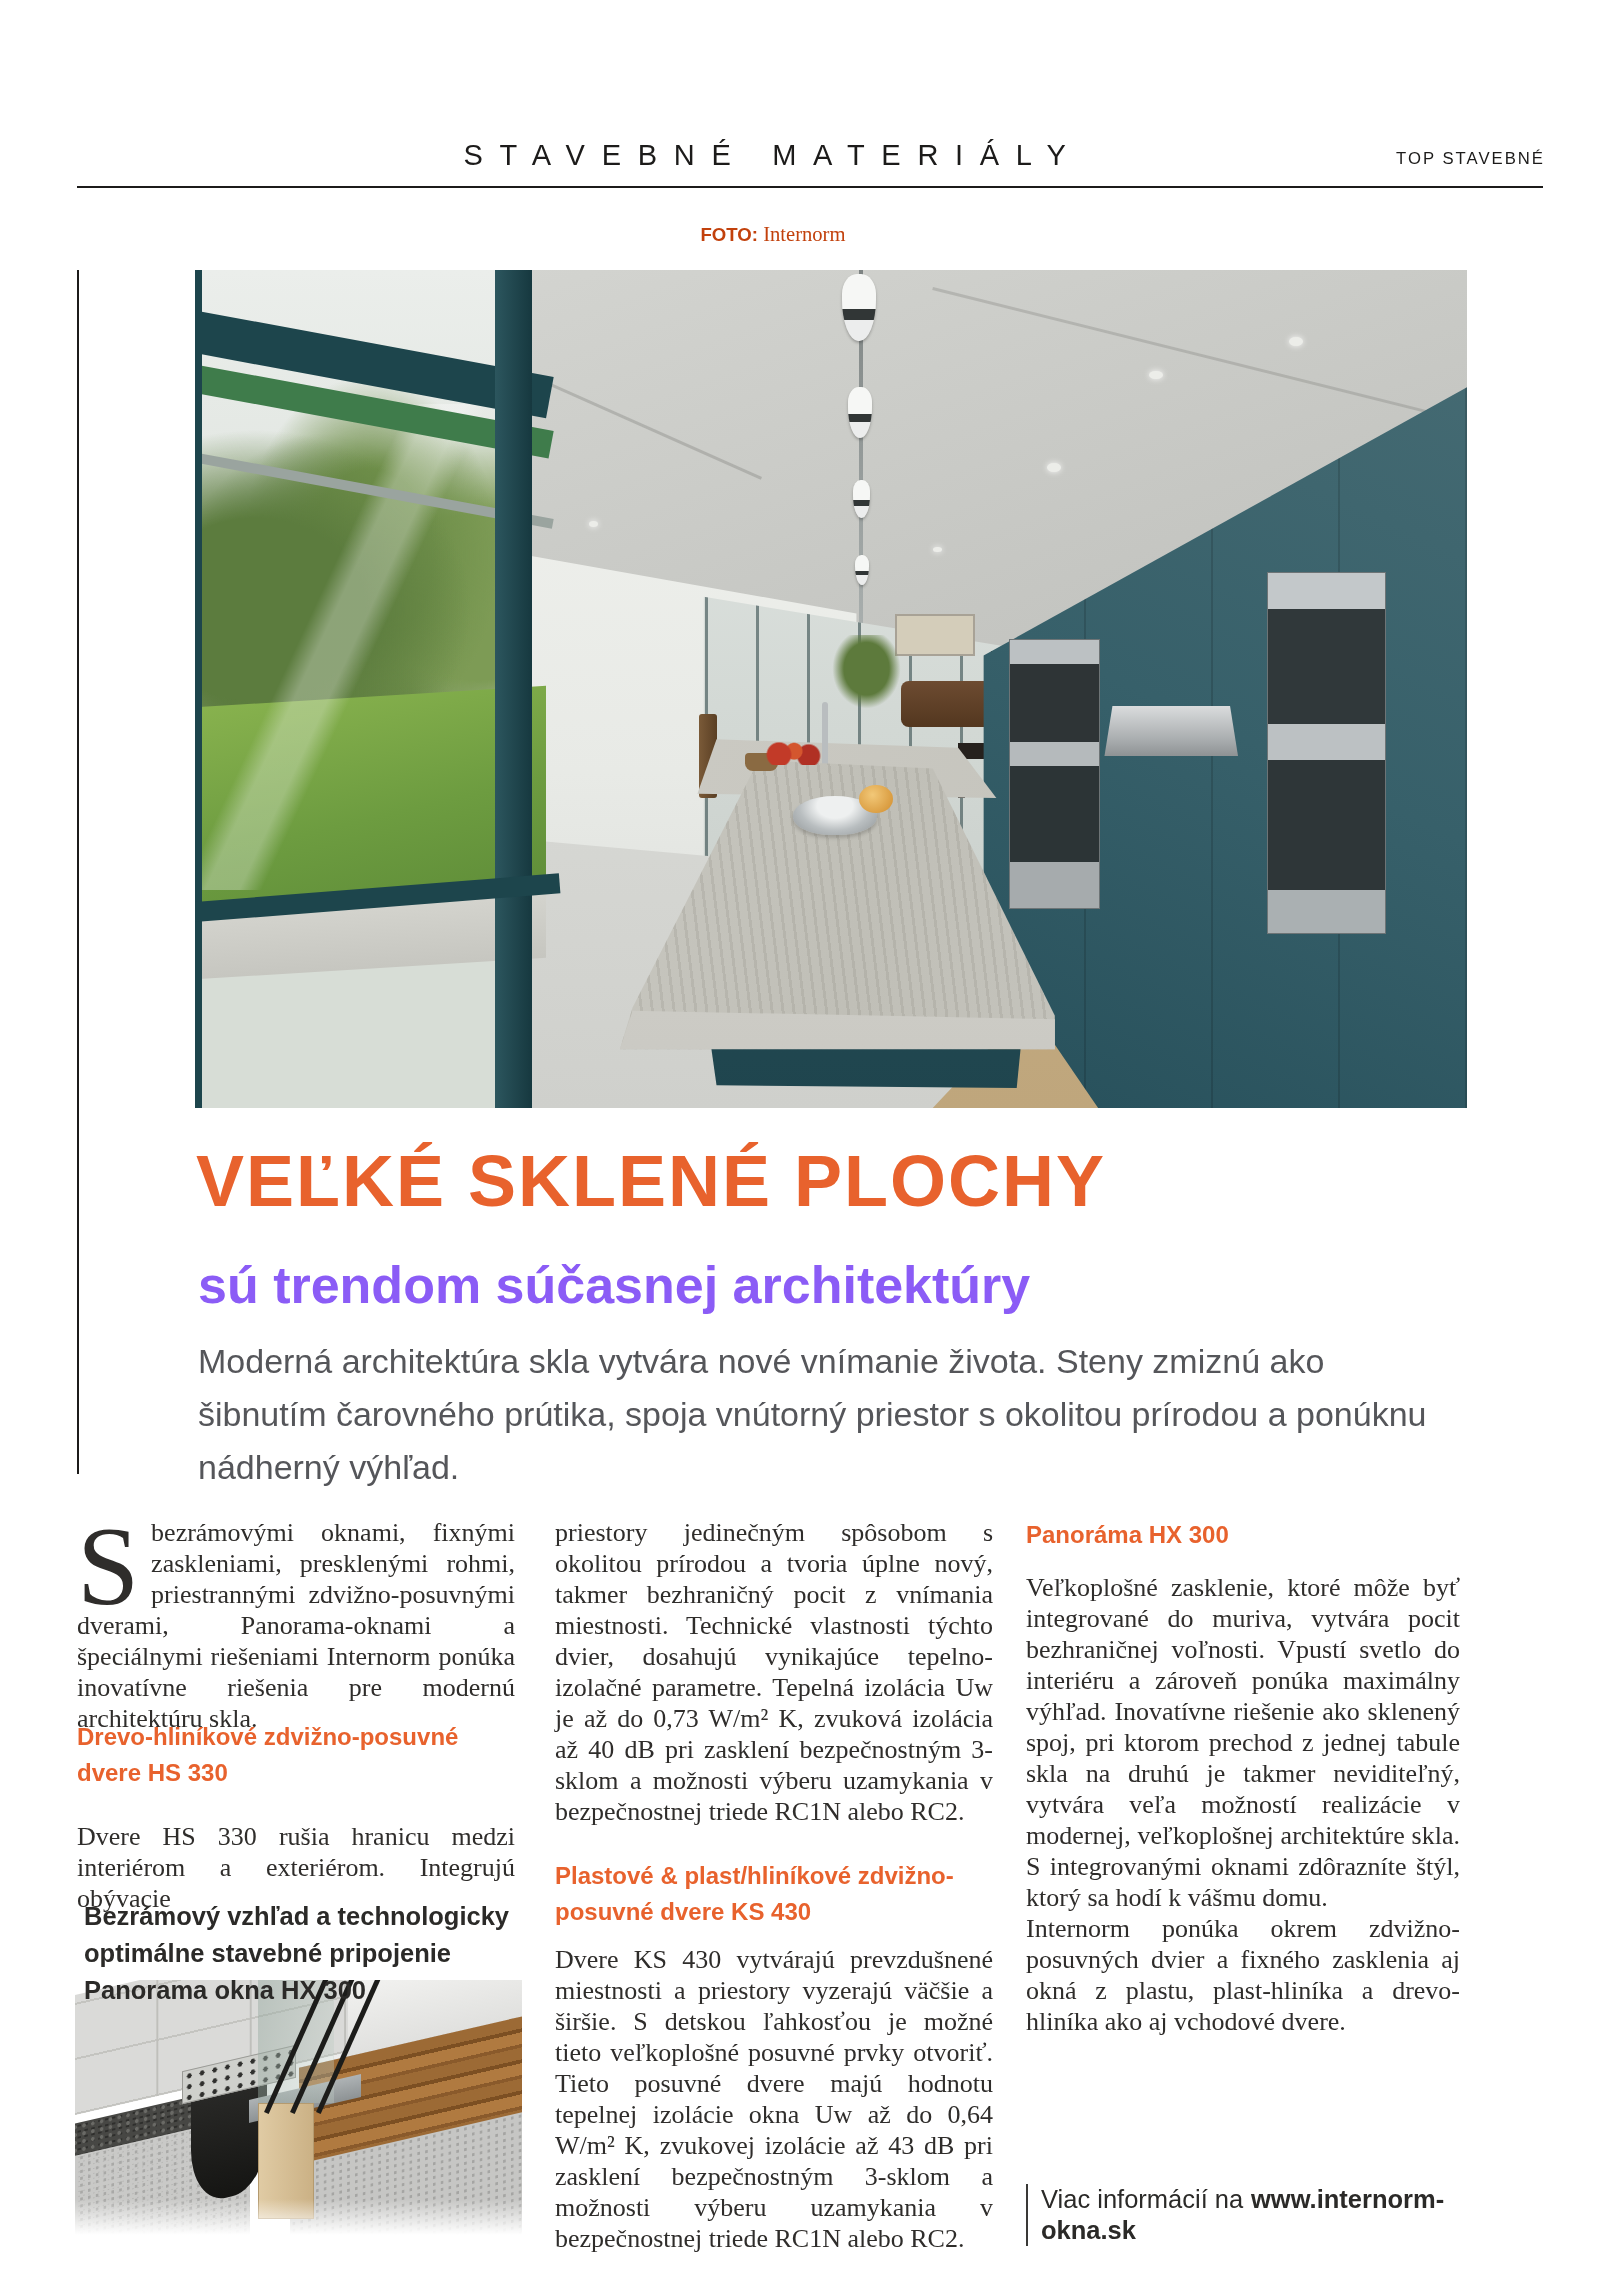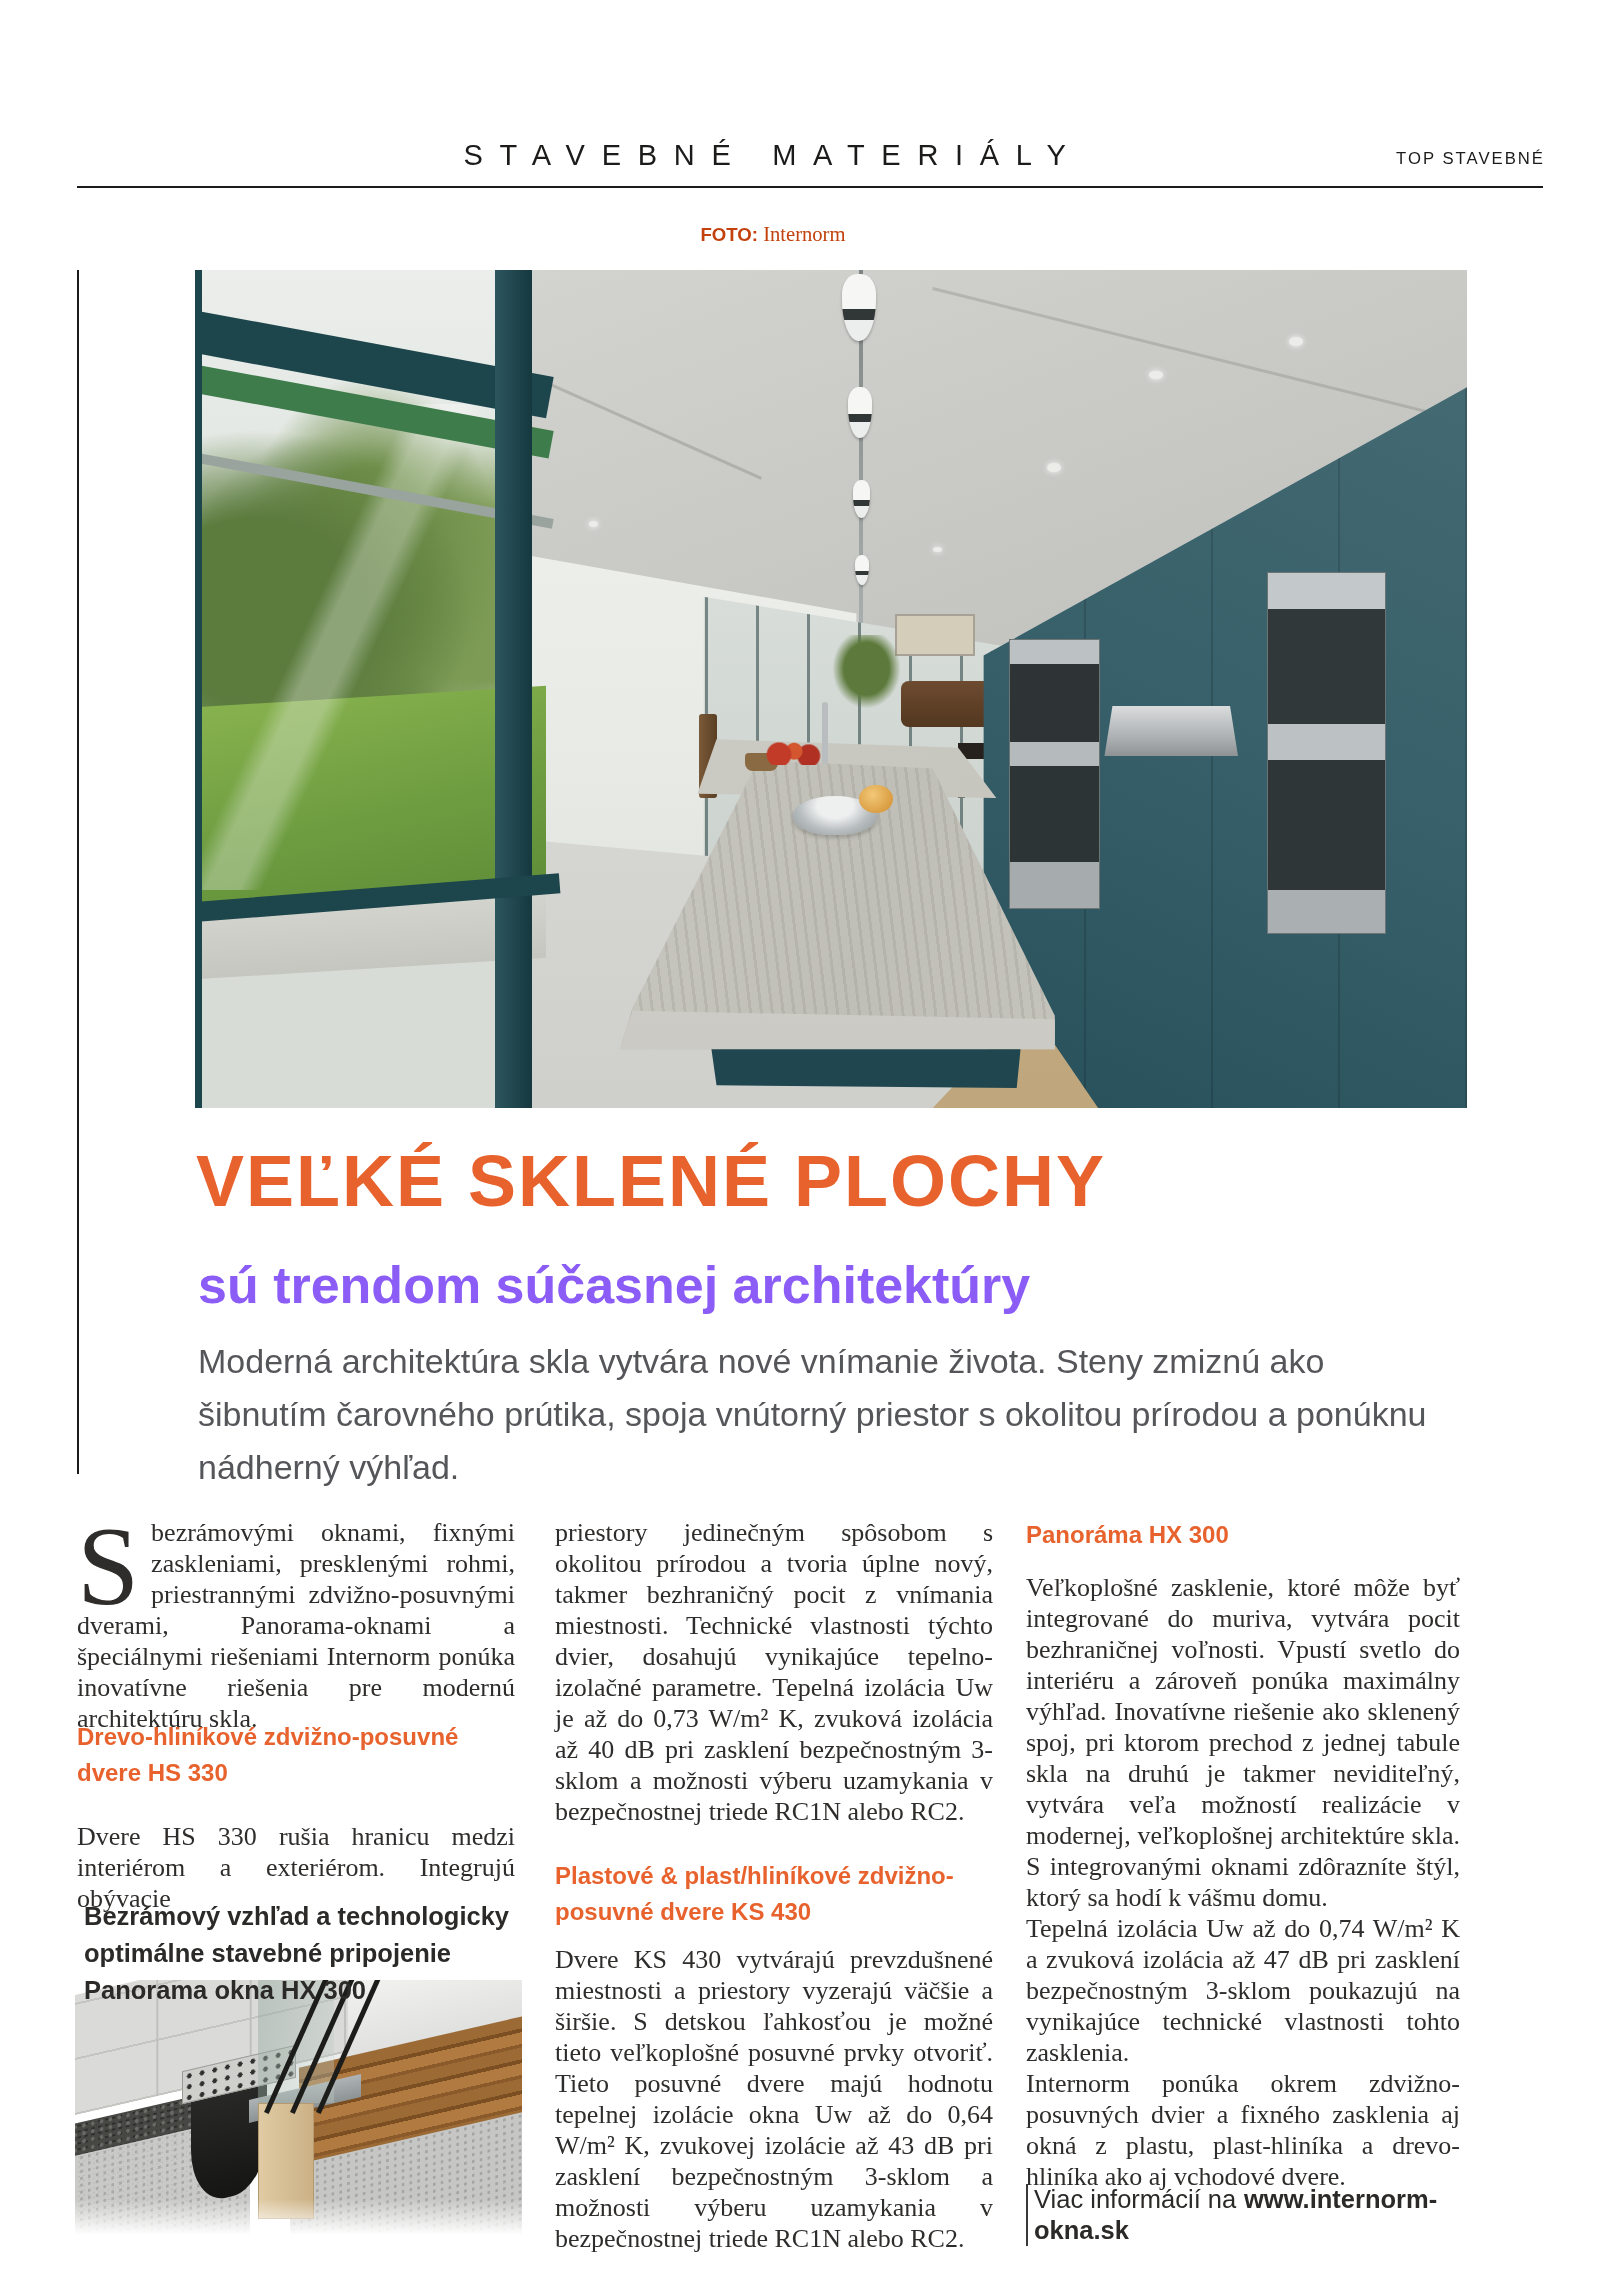--- a/index.html
+++ b/index.html
@@ -126,21 +126,21 @@
   #col1-h{position:absolute;left:77px;top:1719px;width:438px;}
   #col1-p{position:absolute;left:77px;top:1805px;width:438px;margin-top:16px;}
   #caption{position:absolute;left:84px;top:1898px;width:427px;
       font-size:25.5px;line-height:37px;font-weight:bold;color:#2b2a28;z-index:3;}
   #col2{position:absolute;left:555px;top:1517px;width:438px;}
   #col2 .orange-h{margin-top:31px;}
   #col2 .p2{margin-top:14px;}
   #col3{position:absolute;left:1026px;top:1517px;width:434px;}
   #col3 .p1{margin-top:18.6px;}
   #footer-note{position:absolute;left:1026px;top:2184px;width:451px;font-size:25.5px;color:#2b2a28;
-      border-left:2.9px solid #3a3937;padding-left:6px;line-height:31px;}
+      border-left:2.9px solid #3a3937;padding-left:13px;line-height:31px;}
   #footer-note .fp{margin-right:7.8px;}
   #footer-note .fl{font-weight:bold;}
 
   
   #illus{position:absolute;left:75px;top:1980px;width:447px;height:261px;overflow:hidden;background:#fff;z-index:1;}
   #illus div{position:absolute;}
   .cs-pave{left:-3%;top:7%;width:64%;height:46%;transform:skewY(-13deg);transform-origin:left top;
       background-color:#dadad8;background-image:
       repeating-linear-gradient(90deg,#bfbfbb 0 2px,rgba(0,0,0,0) 2px 94px),
       repeating-linear-gradient(0deg,#c4c4c0 0 2px,rgba(0,0,0,0) 2px 55px);}
@@ -277,21 +277,20 @@
 
   <div id="col2" class="body-copy">
     <p class="p1">priestory jedinečným spôsobom s okolitou prírodou a tvoria úplne nový, takmer bezhraničný pocit z vnímania miestnosti. Technické vlastnosti týchto dvier, dosahujú vynikajúce tepelno-izolačné parametre. Tepelná izolácia Uw je až do 0,73 W/m² K, zvuková izolácia až 40 dB pri zasklení bezpečnostným 3-sklom a možnosti výberu uzamykania v bezpečnostnej triede RC1N alebo RC2.</p>
     <div class="orange-h">Plastové &amp; plast/hliníkové zdvižno-posuvné dvere KS 430</div>
     <p class="p2">Dvere KS 430 vytvárajú prevzdušnené miestnosti a priestory vyzerajú väčšie a širšie. S detskou ľahkosťou je možné tieto veľkoplošné posuvné prvky otvoriť. Tieto posuvné dvere majú hodnotu tepelnej izolácie okna Uw až do 0,64 W/m² K, zvukovej izolácie až 43 dB pri zasklení bezpečnostným 3-sklom a možnosti výberu uzamykania v bezpečnostnej triede RC1N alebo RC2.</p>
   </div>
 
   <div id="col3" class="body-copy">
     <div class="orange-h">Panoráma HX 300</div>
     <p class="p1">Veľkoplošné zasklenie, ktoré môže byť integrované do muriva, vytvára pocit bezhraničnej voľnosti. Vpustí svetlo do interiéru a zároveň ponúka maximálny výhľad. Inovatívne riešenie ako sklenený spoj, pri ktorom prechod z jednej tabule skla na druhú je takmer neviditeľný, vytvára veľa možností realizácie v modernej, veľkoplošnej architektúre skla. S integrovanými oknami zdôrazníte štýl, ktorý sa hodí k vášmu domu.</p>
-    <p>Tepelná izolácia Uw až do 0,74 W/m² K a zvuková izolácia až 47 dB pri zasklení bezpečnostným 3-sklom poukazujú na vynikajúce technické vlastnosti tohto zasklenia.</p>
     <p>Internorm ponúka okrem zdvižno-posuvných dvier a fixného zasklenia aj okná z plastu, plast-hliníka a drevo-hliníka ako aj vchodové dvere.</p>
   </div>
 
   <div id="footer-note">
     <span class="fp">Viac informácií na</span><span class="fl">www.internorm-okna.sk</span>
   </div>
 
 </div>
 
 

